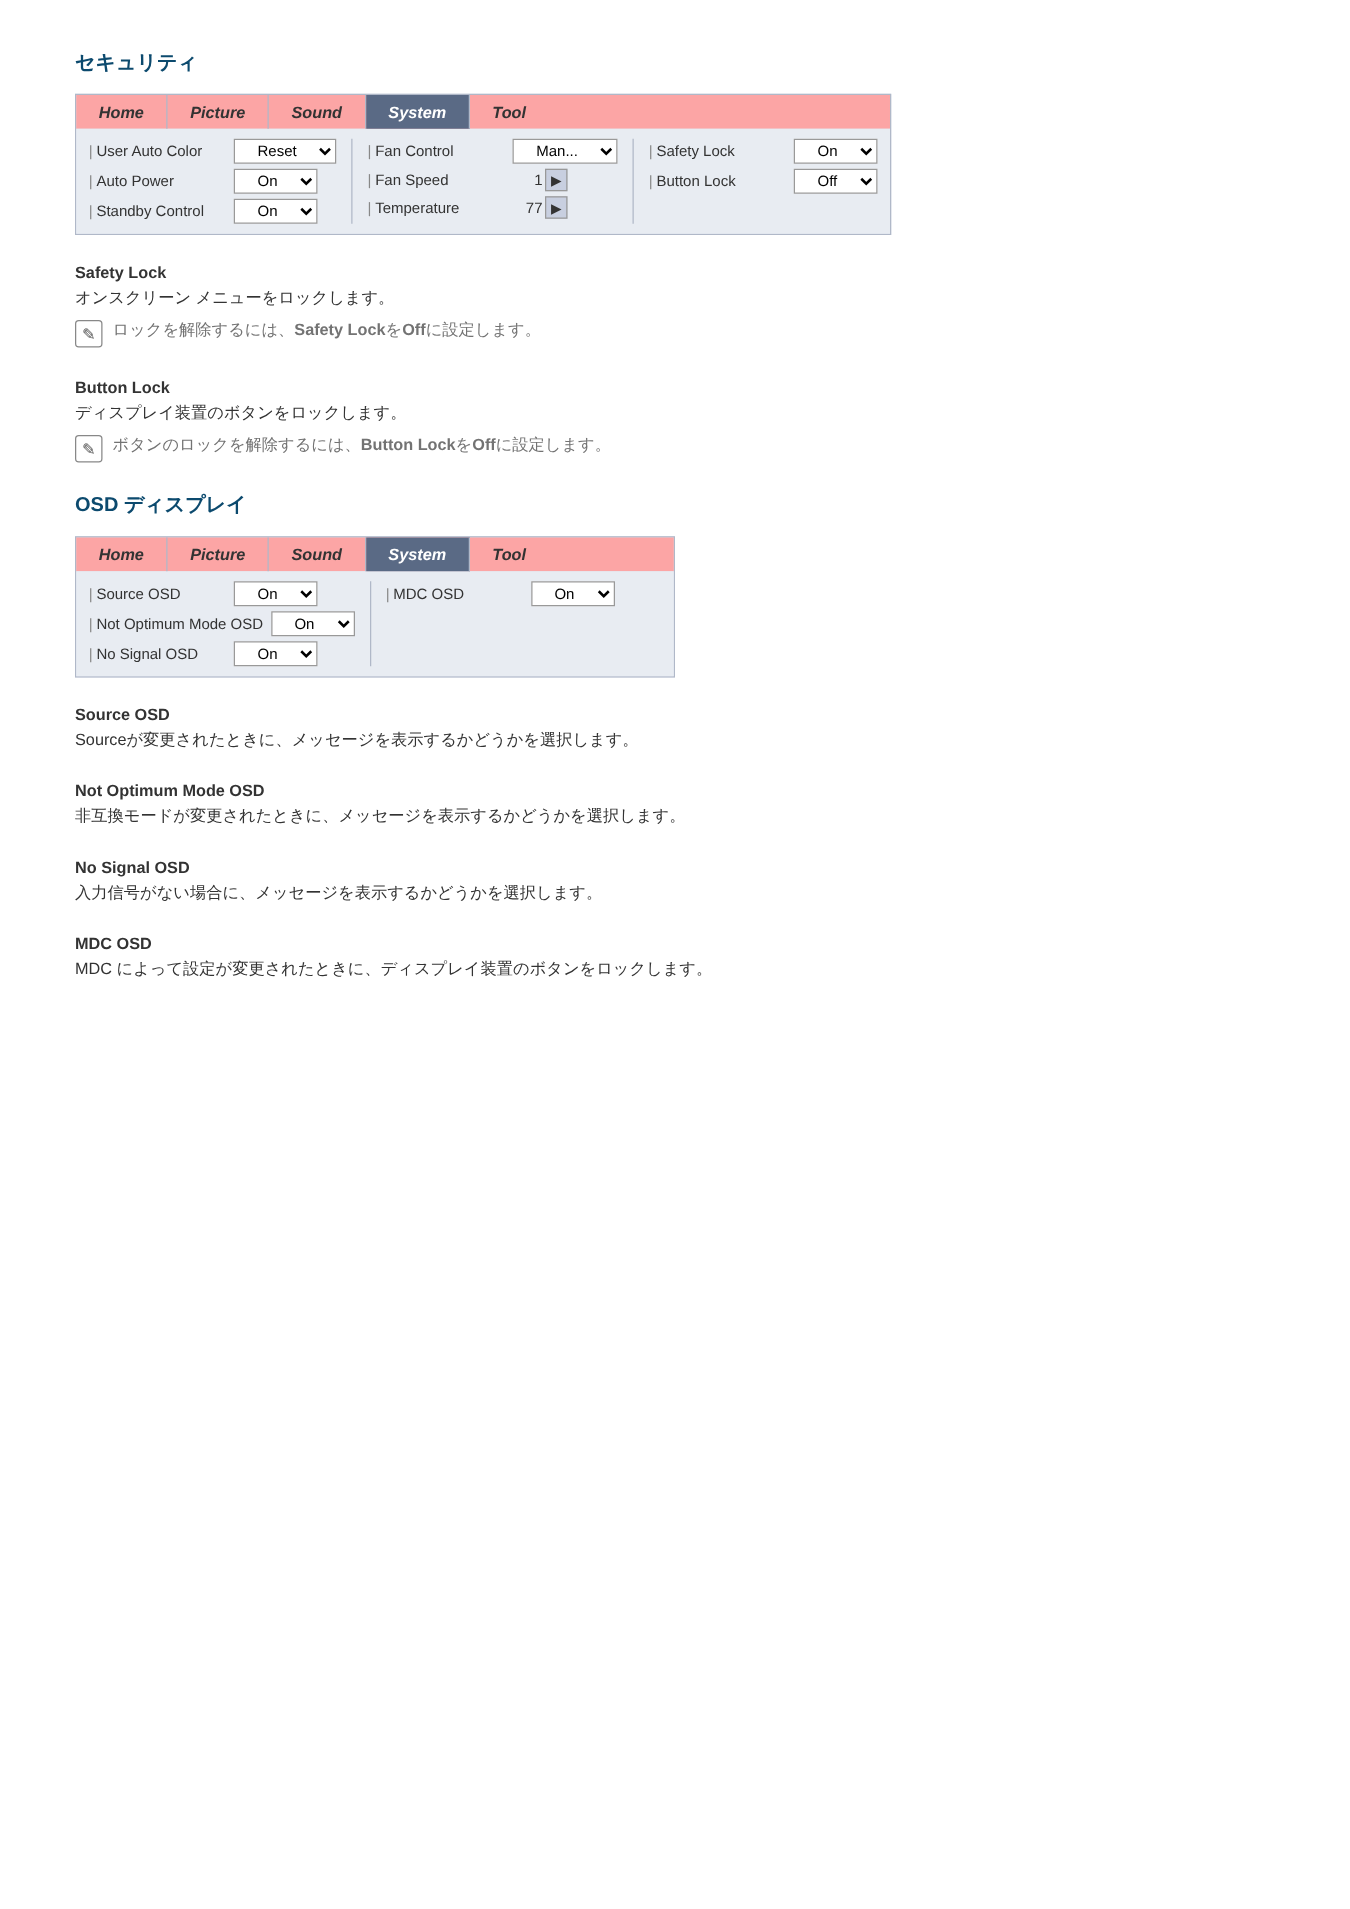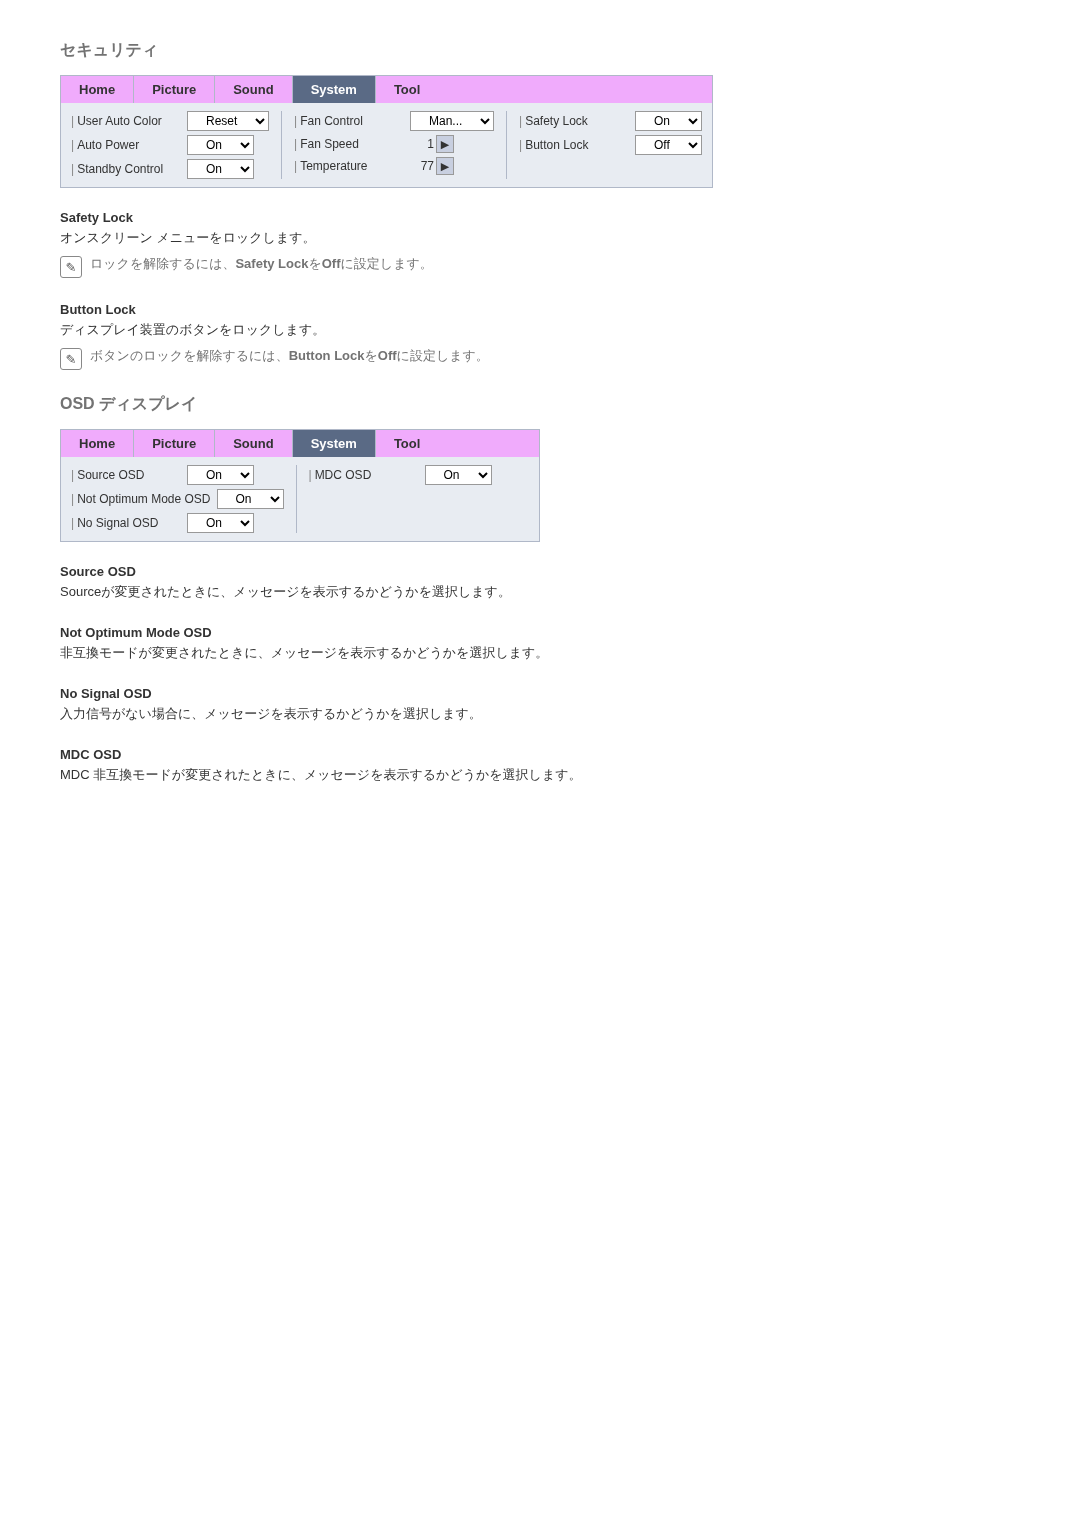--- a/index.html
+++ b/index.html
@@ -7,35 +7,36 @@
       font-family: 'Arial', 'Helvetica', sans-serif;
       background: #ffffff;
       color: #333;
       font-size: 14px;
       padding: 40px 60px;
     }
 
     .section-title {
       font-size: 16px;
       font-weight: bold;
-      color: #737373;
+      color: #0c4a6e;
       margin-bottom: 14px;
     }
 
     .ui-table-wrapper {
       border: 1px solid #b0b8c8;
       background: #dde3ee;
       display: inline-block;
       margin-bottom: 22px;
       min-width: 560px;
     }
 
     .ui-tabs {
       display: flex;
-      background: #f0abfc;
+      background: #fca5a5;
+      font-style: italic;
     }
 
     .ui-tab {
       padding: 6px 18px;
       font-size: 13px;
       font-weight: bold;
       color: #333;
       border-right: 1px solid #b0b8c8;
       cursor: pointer;
     }
@@ -343,15 +344,15 @@
     <div class="item-desc">非互換モードが変更されたときに、メッセージを表示するかどうかを選択します。</div>
   </div>
 
   <div class="section-body">
     <div class="item-title">No Signal OSD</div>
     <div class="item-desc">入力信号がない場合に、メッセージを表示するかどうかを選択します。</div>
   </div>
 
   <div class="section-body">
     <div class="item-title">MDC OSD</div>
-    <div class="item-desc">MDC 非互換モードが変更されたときに、メッセージを表示するかどうかを選択します。</div>
+    <div class="item-desc">MDC によって設定が変更されたときに、ディスプレイ装置のボタンをロックします。</div>
   </div>
 </div>
 
 </body></html>

